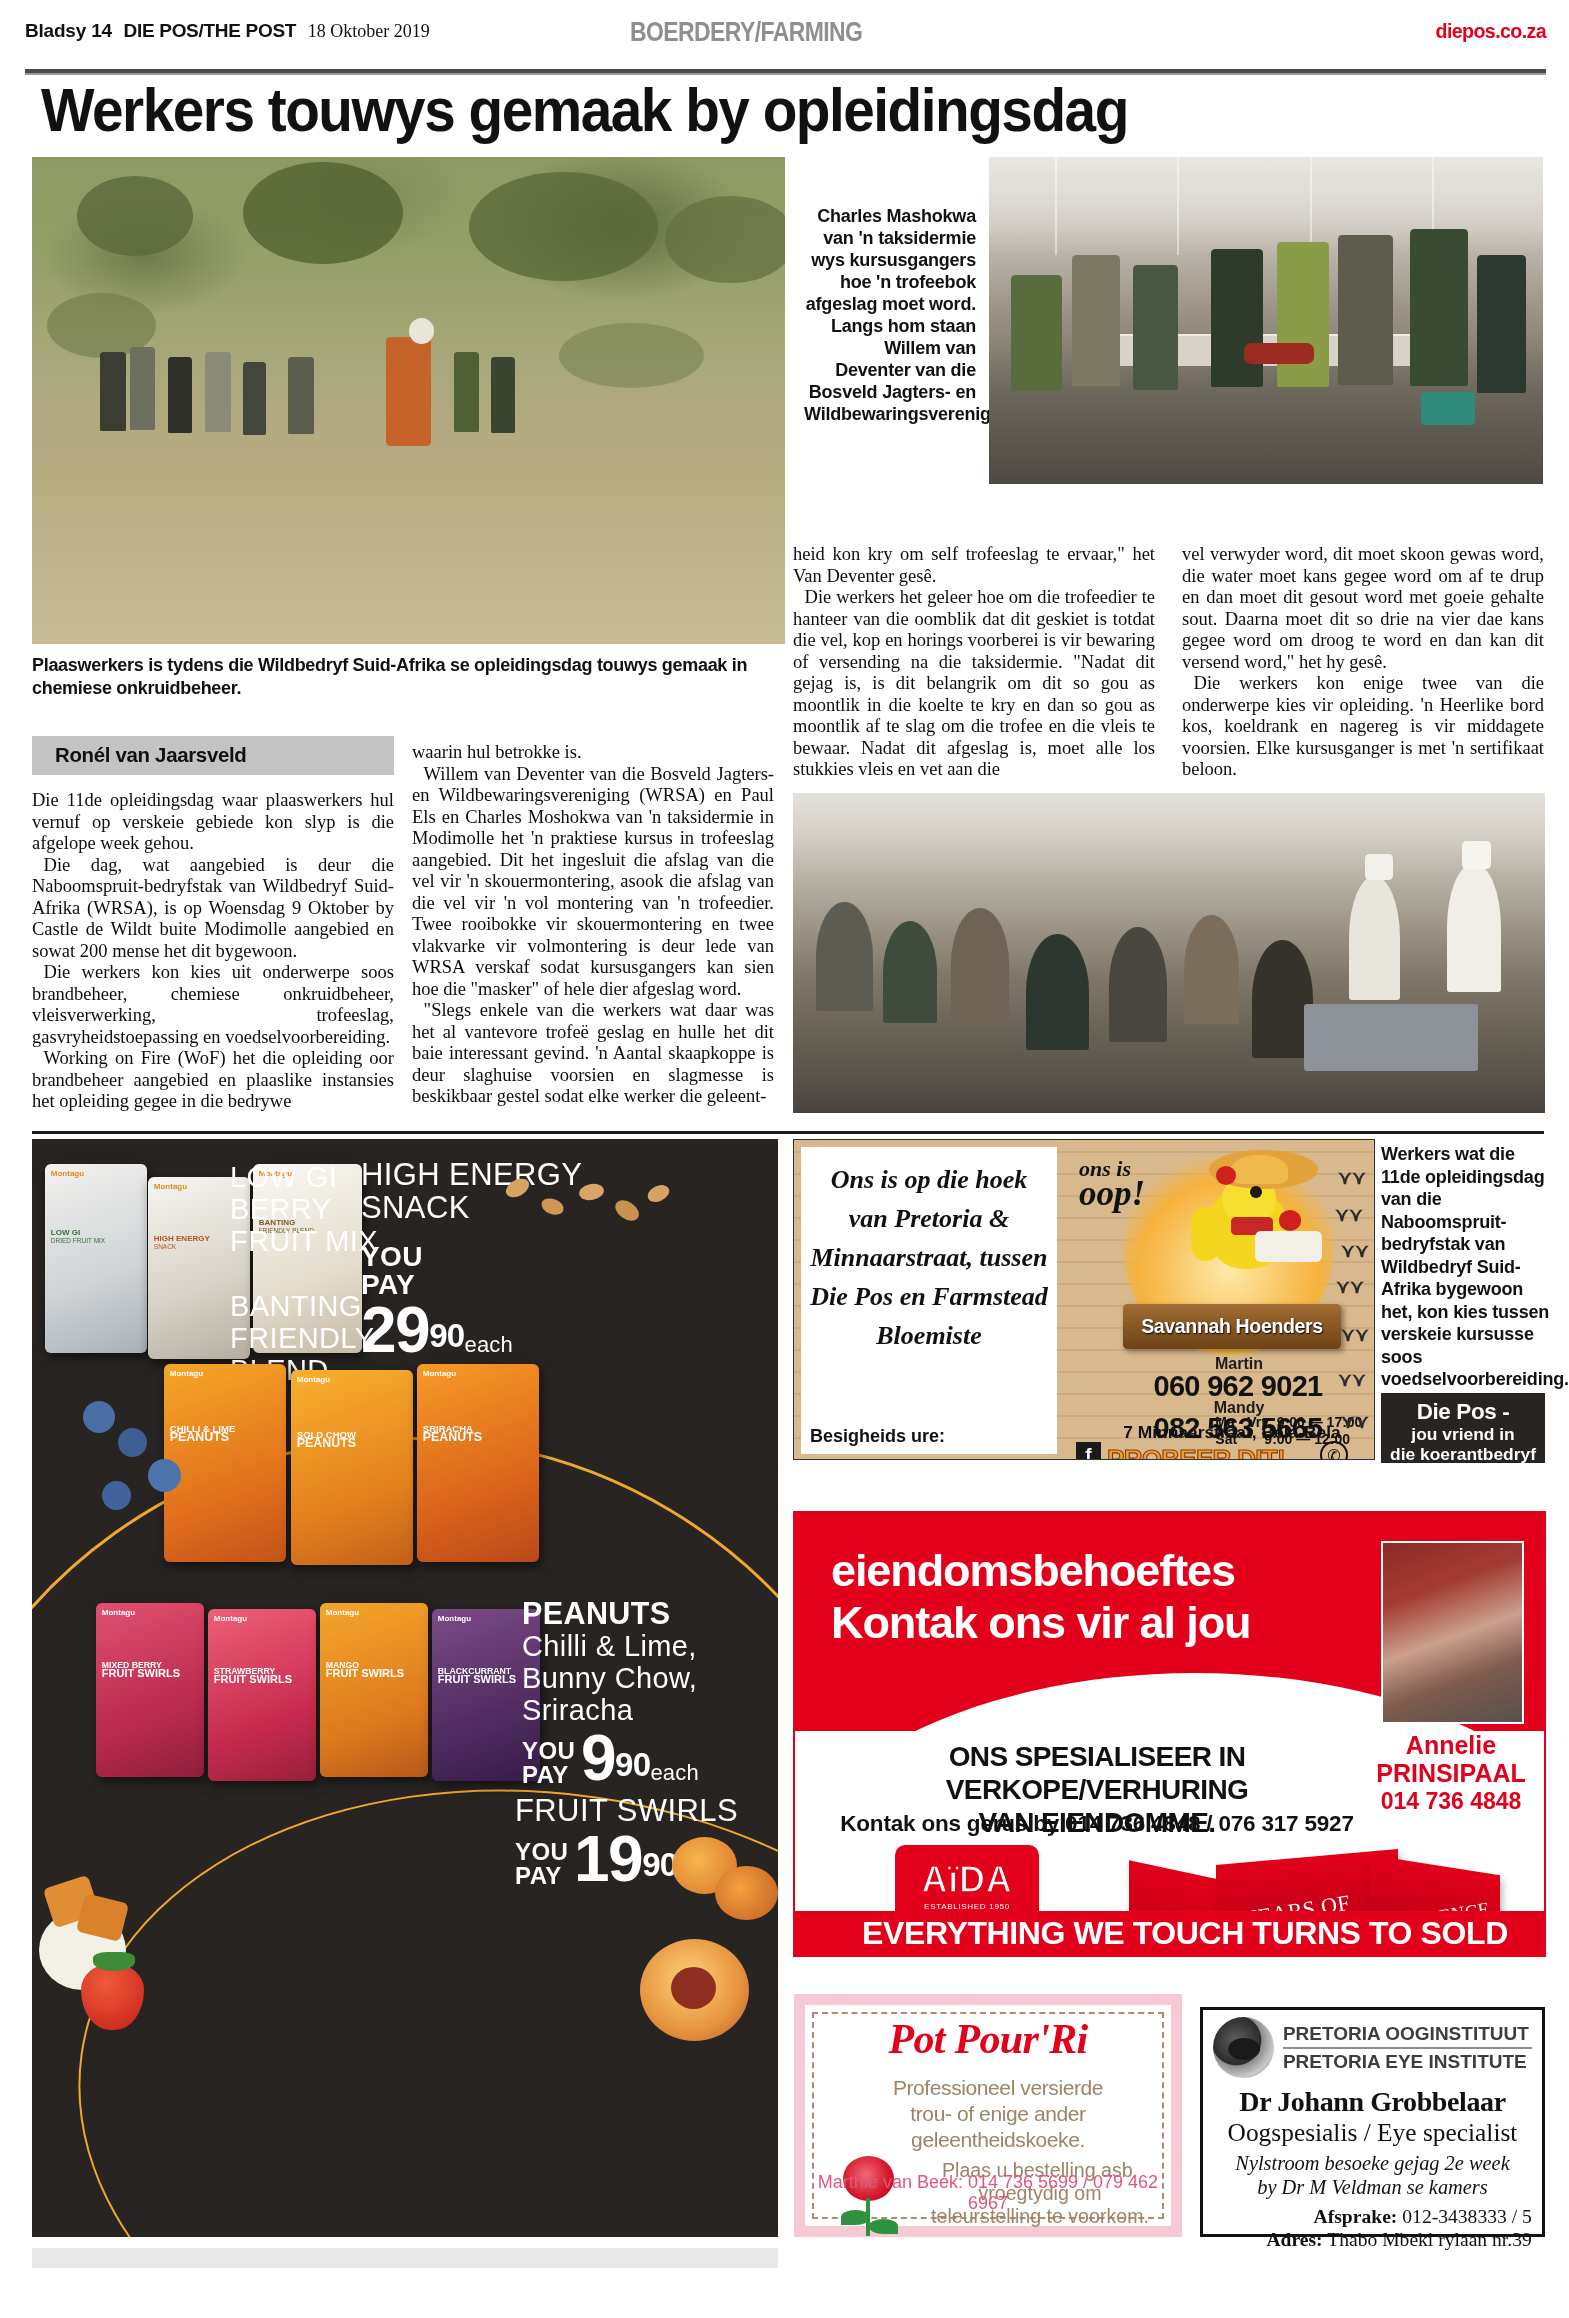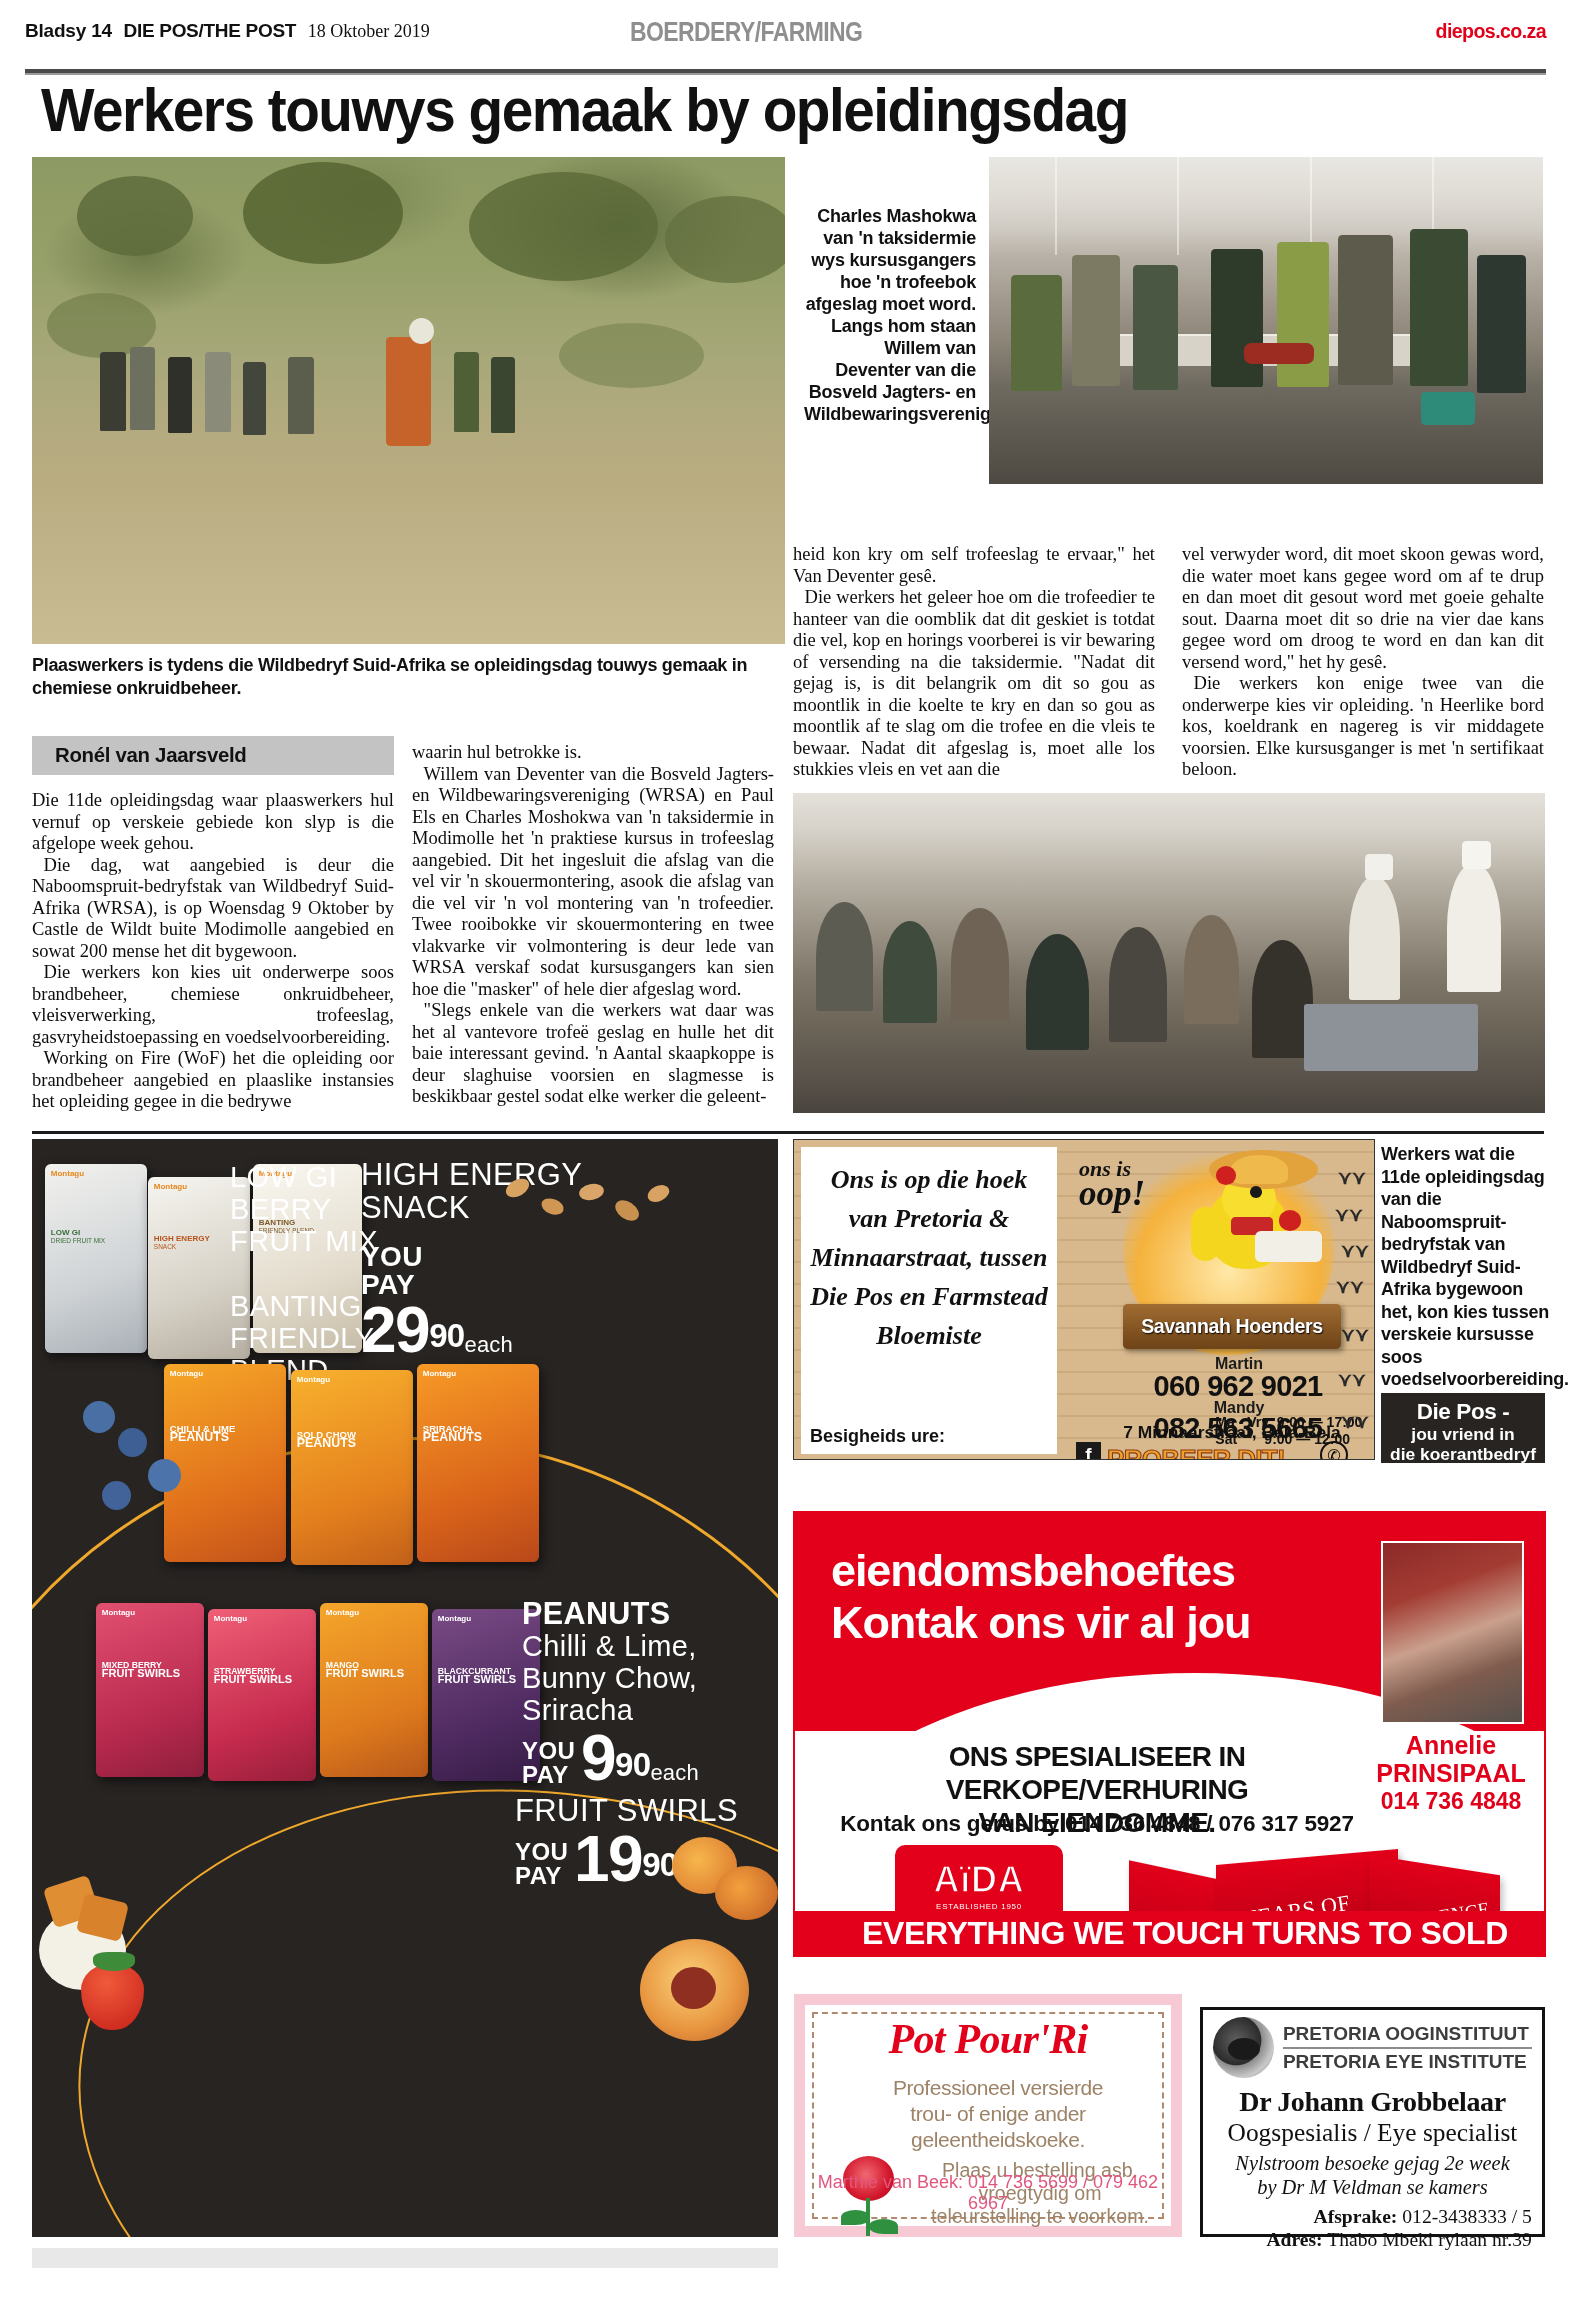--- a/index.html
+++ b/index.html
@@ -149,21 +149,21 @@
                      background:#fff; border-radius:50% 50% 0 0 / 100% 100% 0 0; }
   .aida-head { position:absolute; left:36px; top:32px; width:538px; color:#fff; font-weight:bold;
                font-size:45px; line-height:52px; letter-spacing:-1.1px; z-index:3; }
   .aida-photo { position:absolute; right:20.4px; top:28px; width:143px; height:183px; z-index:4;
                 border:2.2px solid #fff; overflow:hidden;
                 background:linear-gradient(160deg,#8c2a28 0%,#a33c33 28%,#caa08d 52%,#7f5c4e 72%,#56504c 100%); }
   .aida-sub { position:absolute; left:22px; top:227px; width:560px; text-align:center;
               font-weight:bold; font-size:28px; line-height:33px; color:#111; letter-spacing:-0.6px; }
   .aida-contact { position:absolute; left:22px; top:298px; width:560px; text-align:center;
               font-weight:bold; font-size:22.5px; color:#111; letter-spacing:-0.2px; }
-  .aida-logo { position:absolute; left:100px; top:332px; width:168px; height:80px;
+  .aida-logo { position:absolute; left:100px; top:332px; width:144px; height:80px;
                background:#e2001a; border-radius:10.2px; display:flex; align-items:center;
                justify-content:center; flex-direction:column; }
   .aida-logo .lg { color:#fff; font-weight:bold; font-size:36px; letter-spacing:0.7px;
                    -webkit-text-stroke:1.5px #e2001a; text-shadow:0 0 0 #fff; }
   .aida-logo .est { color:#fff; font-size:8px; letter-spacing:0.7px; margin-top:1.5px; }
   .aida-epos { position:absolute; left:26px; top:422px; width:393px; text-align:center;
                font-weight:bold; font-size:19.6px; line-height:24px; color:#111; }
   .aida-banner { position:absolute; left:334px; top:340px; width:407px; height:138px; }
   .aida-banner .rb { position:absolute; background:linear-gradient(#e2001a,#b30014); box-shadow:2.9px 4.4px 7.3px rgba(0,0,0,.25); }
   .aida-years { position:absolute; left:86px; top:33px; width:305px; color:#fff;

